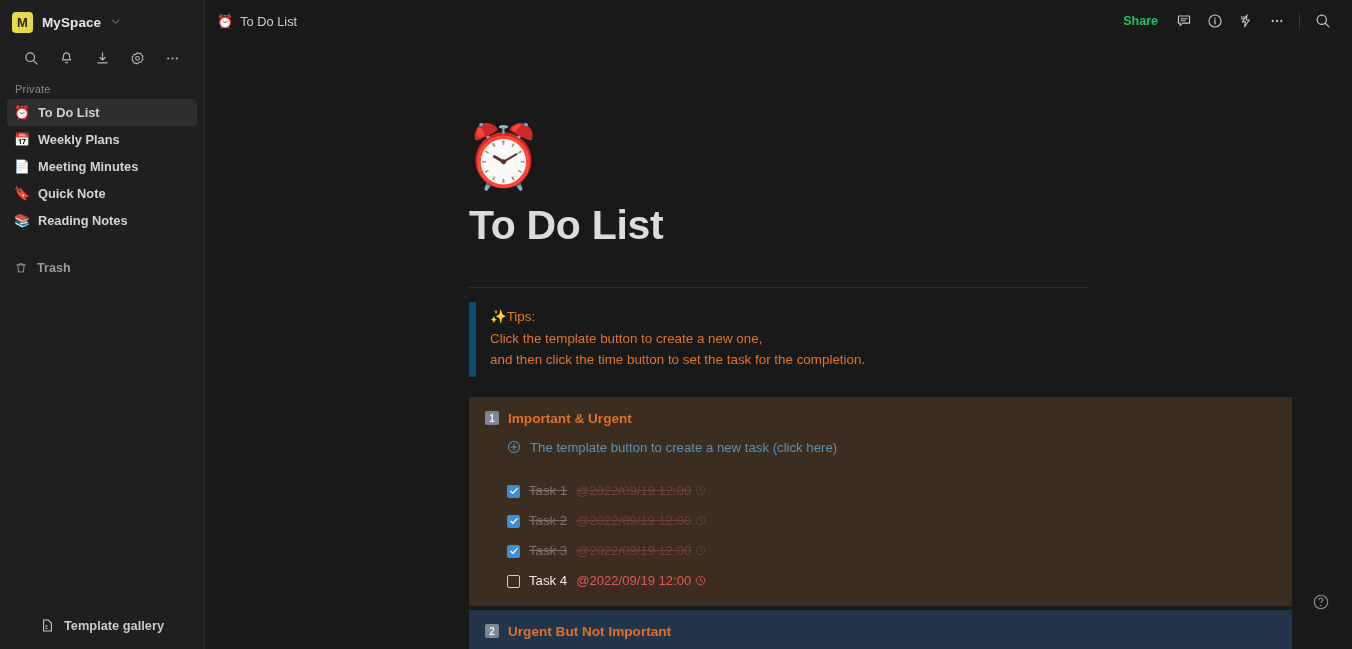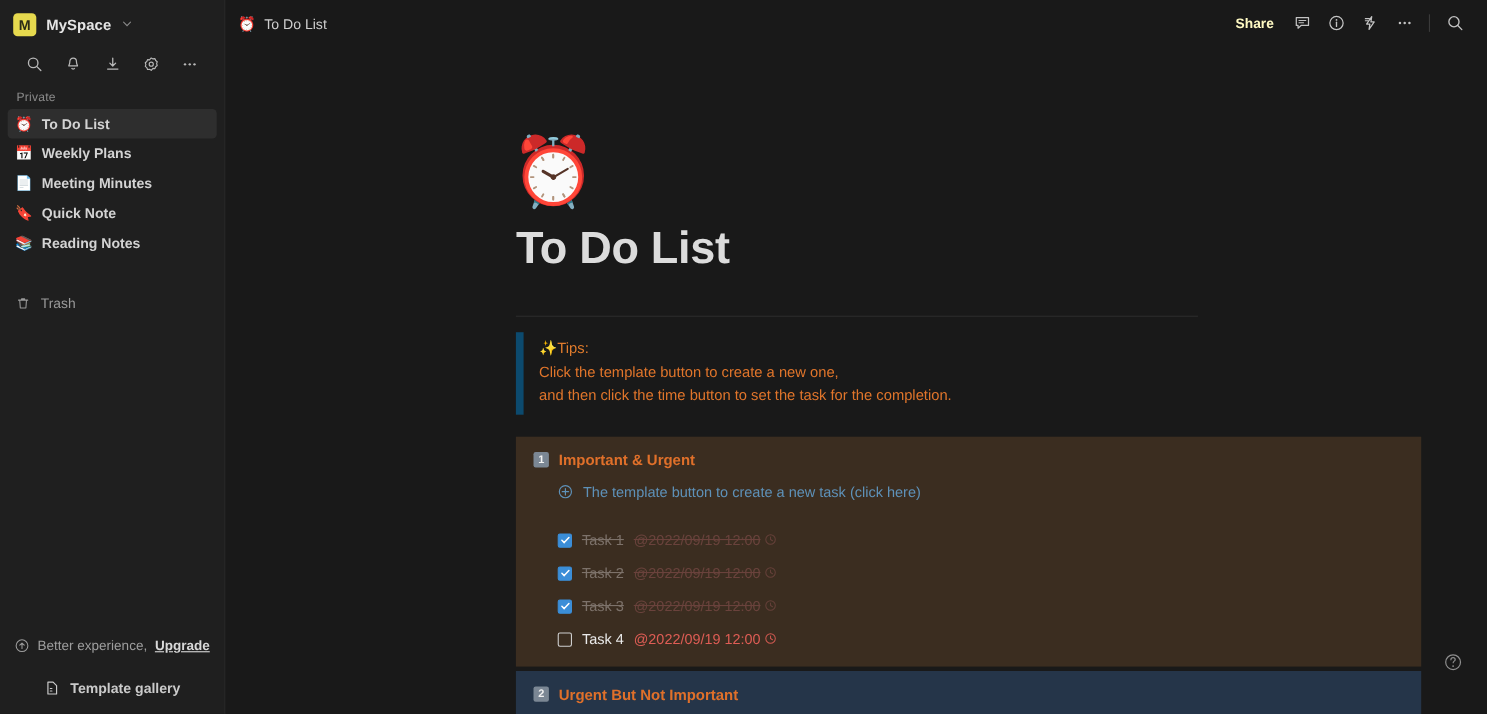--- a/index.html
+++ b/index.html
@@ -52,23 +52,23 @@
   .nav-list { padding:0 7px; }
   .nav-item {
     display:flex; align-items:center; gap:9px;
     height:27px; border-radius:4px; padding:0 7px;
     color:#d3d3d3; font-size:12.8px; font-weight:600;
   }
   .nav-item.active { background:#2e2e2e; }
   .nav-emoji { font-size:13px; width:15px; text-align:center; line-height:1; flex:0 0 15px; }
 
   .trash-row {
-    display:flex; align-items:flex-start; gap:9px;
-    margin:35px 7px 0 7px; padding:0 7px; height:25px;
-    color:#9a9a9a; font-size:12.6px;
+    display:flex; align-items:flex-end; gap:9px;
+    margin:16px 7px 0 7px; padding:0 7px; height:25px;
+    color:#9a9a9a; font-size:12.6px;font-weight:bold;
   }
   .trash-row svg { flex:0 0 14px; }
 
   .sb-spacer { flex:1 1 auto; }
   .upgrade-row {
     display:flex; align-items:center; gap:7px;
     padding:0 0 0 13px; height:28px;
     color:#9d9d9d; font-size:12.3px;
   }
   .upgrade-row .up-link { color:#d8d8d8; font-weight:700; text-decoration:underline; }
@@ -80,21 +80,21 @@
   
   #main { flex:1 1 auto; height:649px; position:relative; overflow:hidden; background:#191919; }
   .topbar {
     height:42px; display:flex; align-items:center;
     padding:0 14px 0 12px;
   }
   .crumb { display:flex; align-items:center; gap:7px; font-size:12.8px; color:#cfcfcf; }
   .crumb .cemoji { font-size:13px; }
   .top-spacer { flex:1 1 auto; }
   .top-actions { display:flex; align-items:center; gap:0; }
-  .share-btn { font-size:12.5px; font-weight:700; color:#fef9c3; padding:0 10px; }
+  .share-btn { font-size:12.5px; font-weight:700; color:#22c55e; padding:0 10px; }
   .tbtn {
     width:31px; height:28px; display:flex; align-items:center; justify-content:center;
     color:#c3c3c3;
   }
   .divider-v { width:1px; height:16px; background:#3a3a3a; margin:0 7px; }
 
   
   .page {
     padding-left:264px;
     padding-right:60px;
@@ -247,28 +247,20 @@
 
     <div class="trash-row">
       <svg width="14" height="14" viewBox="0 0 16 16">
           <path d="M3.2 4.4h9.6M6.4 4.4V3.1h3.2v1.3M4.5 4.4l.6 8.1h5.8l.6-8.1" stroke="#9a9a9a" stroke-width="1.1" fill="none" stroke-linecap="round" stroke-linejoin="round"></path>
         </svg>
       <span>Trash</span>
     </div>
 
     <div class="sb-spacer"></div>
 
-    <div class="upgrade-row">
-      <svg width="14" height="14" viewBox="0 0 16 16">
-          <circle cx="8" cy="8" r="6.1" stroke="#9d9d9d" stroke-width="1.1" fill="none"></circle>
-          <path d="M8 11V5.3M5.7 7.5L8 5.2l2.3 2.3" stroke="#9d9d9d" stroke-width="1.1" fill="none" stroke-linecap="round" stroke-linejoin="round"></path>
-        </svg>
-      <span>Better experience,</span>
-      <span class="up-link">Upgrade</span>
-    </div>
 
     <div class="tpl-row">
       <svg width="15" height="15" viewBox="0 0 16 16">
           <path d="M3.8 2.2h5l3.4 3.4v8.2H3.8z" stroke="#cacaca" stroke-width="1.15" fill="none" stroke-linejoin="round"></path>
           <path d="M6.1 8.4h1.6M6.1 10.9h1.6" stroke="#cacaca" stroke-width="1.1" stroke-linecap="round"></path>
         </svg>
       <span>Template gallery</span>
     </div>
   </aside>
 

